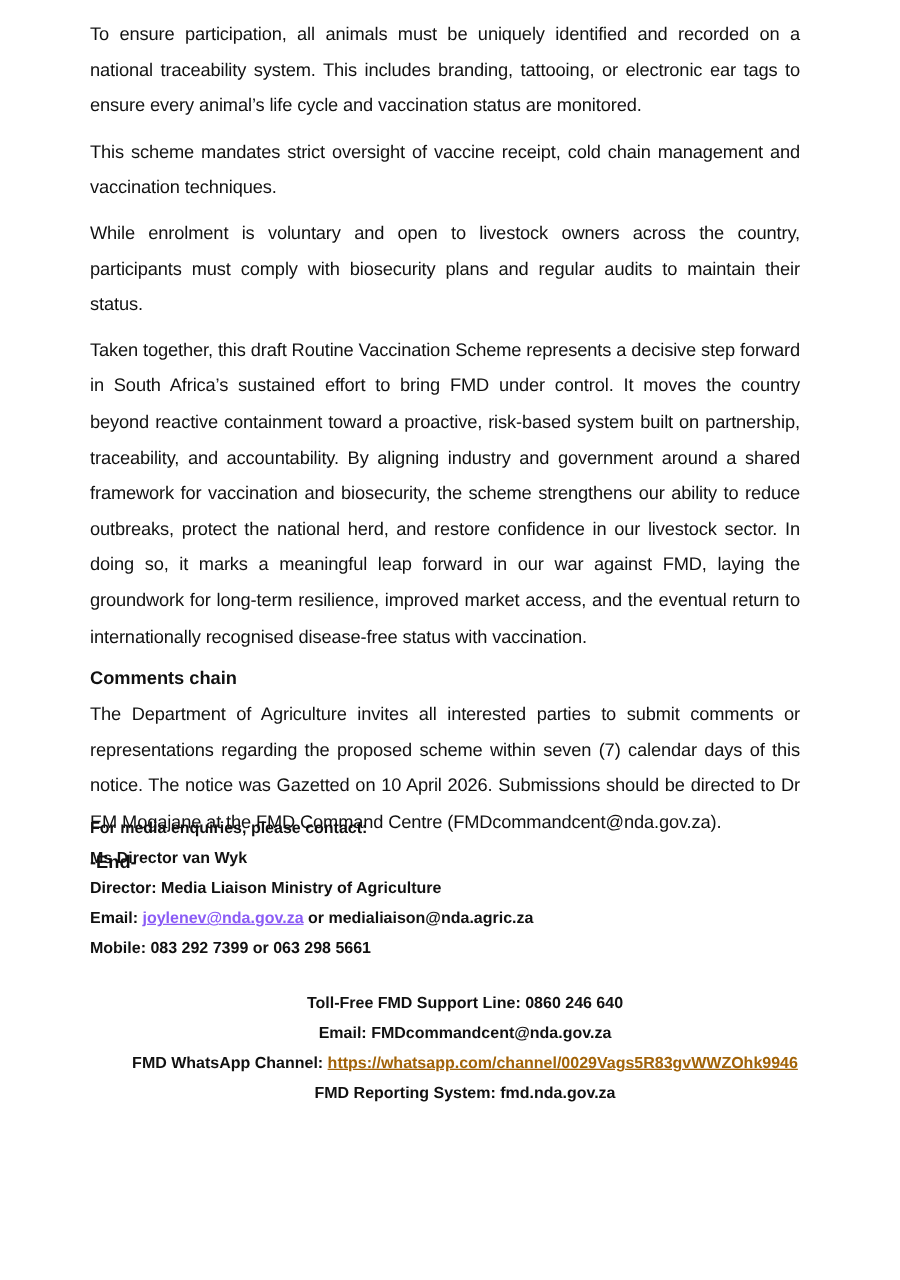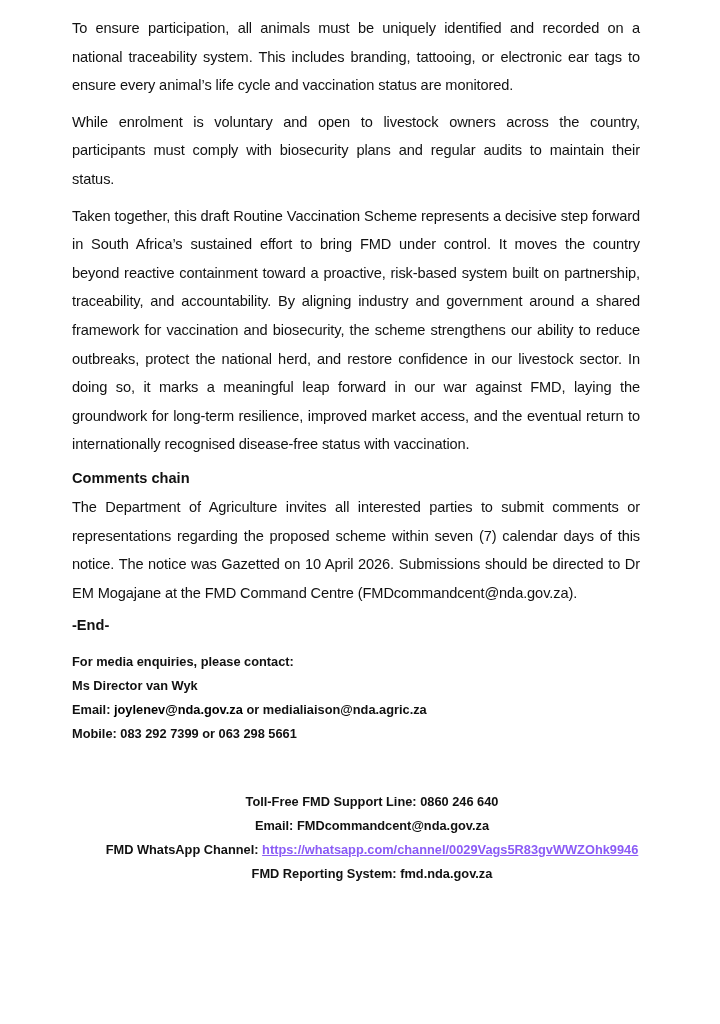--- a/index.html
+++ b/index.html
@@ -44,42 +44,45 @@
       left: 72px;
       width: 600px;
     }
     .contact-line {
       font-size: 12.8px;
       font-weight: bold;
       line-height: 24px;
       white-space: nowrap;
     }
     a.link {
-      color: #000000;
+      color: #8b5cf6;
+      text-decoration: underline;
     }
     a.link-dark {
-      color: #8b5cf6;
+      color: #a16207;
       text-decoration: underline;
     }
   </style>
 </head>
 <body>
 
 <div class="page">
   <p class="para">To ensure participation, all animals must be uniquely identified and recorded on a national traceability system. This includes branding, tattooing, or electronic ear tags to ensure every animal’s life cycle and vaccination status are monitored.</p>
+  <p class="para">This scheme mandates strict oversight of vaccine receipt, cold chain management and vaccination techniques.</p>
   <p class="para">While enrolment is voluntary and open to livestock owners across the country, participants must comply with biosecurity plans and regular audits to maintain their status.</p>
   <p class="para">Taken together, this draft Routine Vaccination Scheme represents a decisive step forward in South Africa’s sustained effort to bring FMD under control. It moves the country beyond reactive containment toward a proactive, risk-based system built on partnership, traceability, and accountability. By aligning industry and government around a shared framework for vaccination and biosecurity, the scheme strengthens our ability to reduce outbreaks, protect the national herd, and restore confidence in our livestock sector. In doing so, it marks a meaningful leap forward in our war against FMD, laying the groundwork for long-term resilience, improved market access, and the eventual return to internationally recognised disease-free status with vaccination.</p>
   <div class="heading">Comments chain</div>
   <p class="para">The Department of Agriculture invites all interested parties to submit comments or representations regarding the proposed scheme within seven (7) calendar days of this notice. The notice was Gazetted on 10 April 2026. Submissions should be directed to Dr EM Mogajane at the FMD Command Centre (FMDcommandcent@nda.gov.za).</p>
   <div class="end">-End-</div>
 </div>
 
 <div class="contact-block" style="top: 650px;">
   <div class="contact-line">For media enquiries, please contact:</div>
   <div class="contact-line">Ms Director van Wyk</div>
+  <div class="contact-line">Director: Media Liaison Ministry of Agriculture</div>
   <div class="contact-line">
     <span>Email: </span><a class="link">joylenev@nda.gov.za</a><span> or </span><span>medialiaison@nda.agric.za</span>
   </div>
   <div class="contact-line">Mobile: 083 292 7399 or 063 298 5661</div>
 </div>
 
 <div class="contact-block" style="top: 790px; text-align: center;">
   <div class="contact-line">Toll-Free FMD Support Line: 0860 246 640</div>
   <div class="contact-line">Email: FMDcommandcent@nda.gov.za</div>
   <div class="contact-line">

